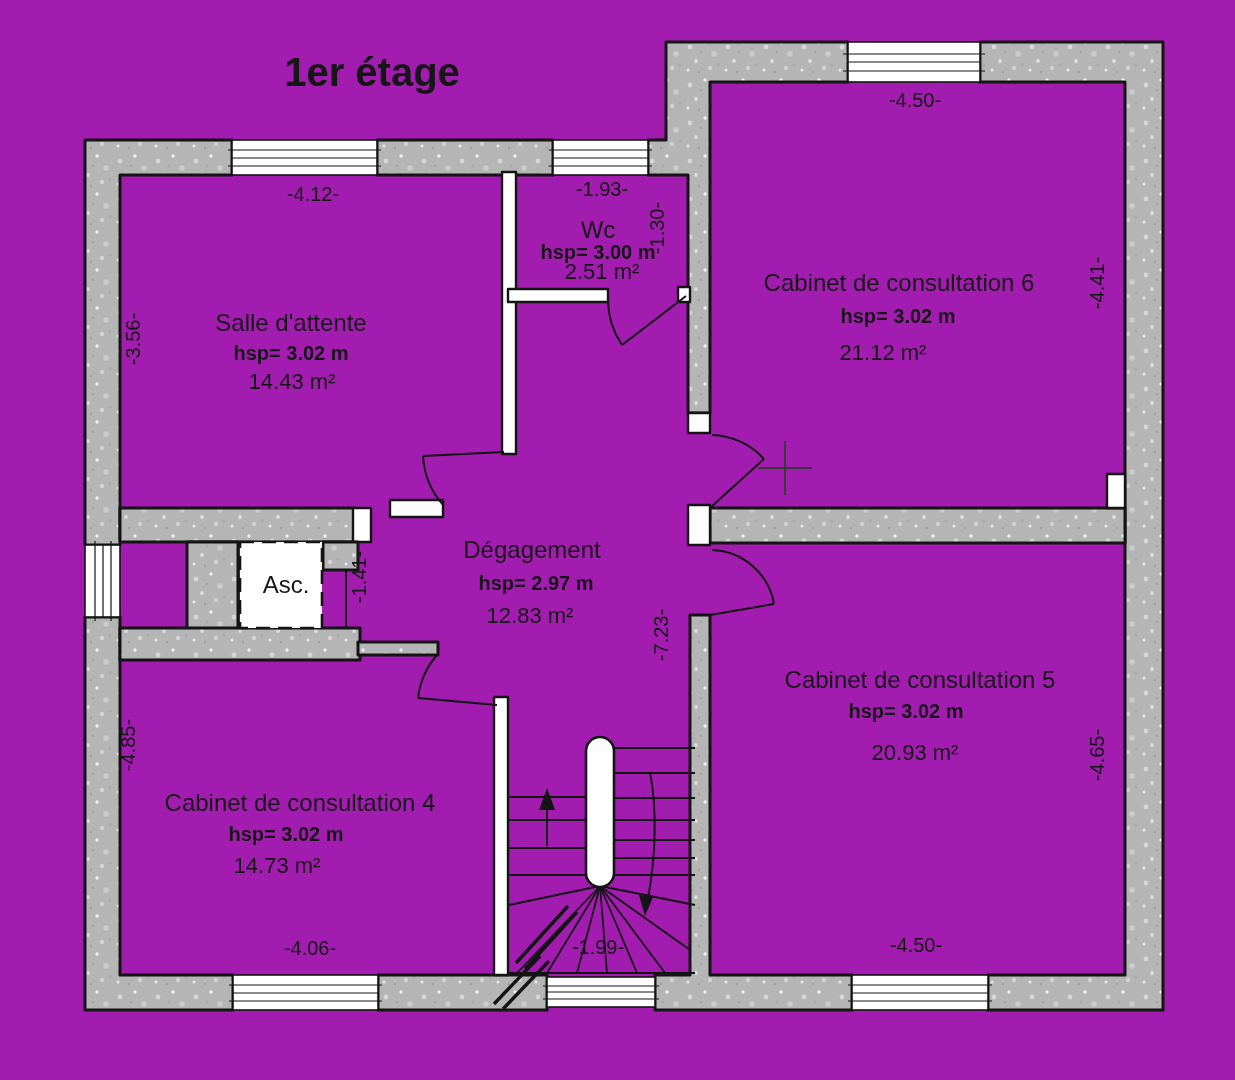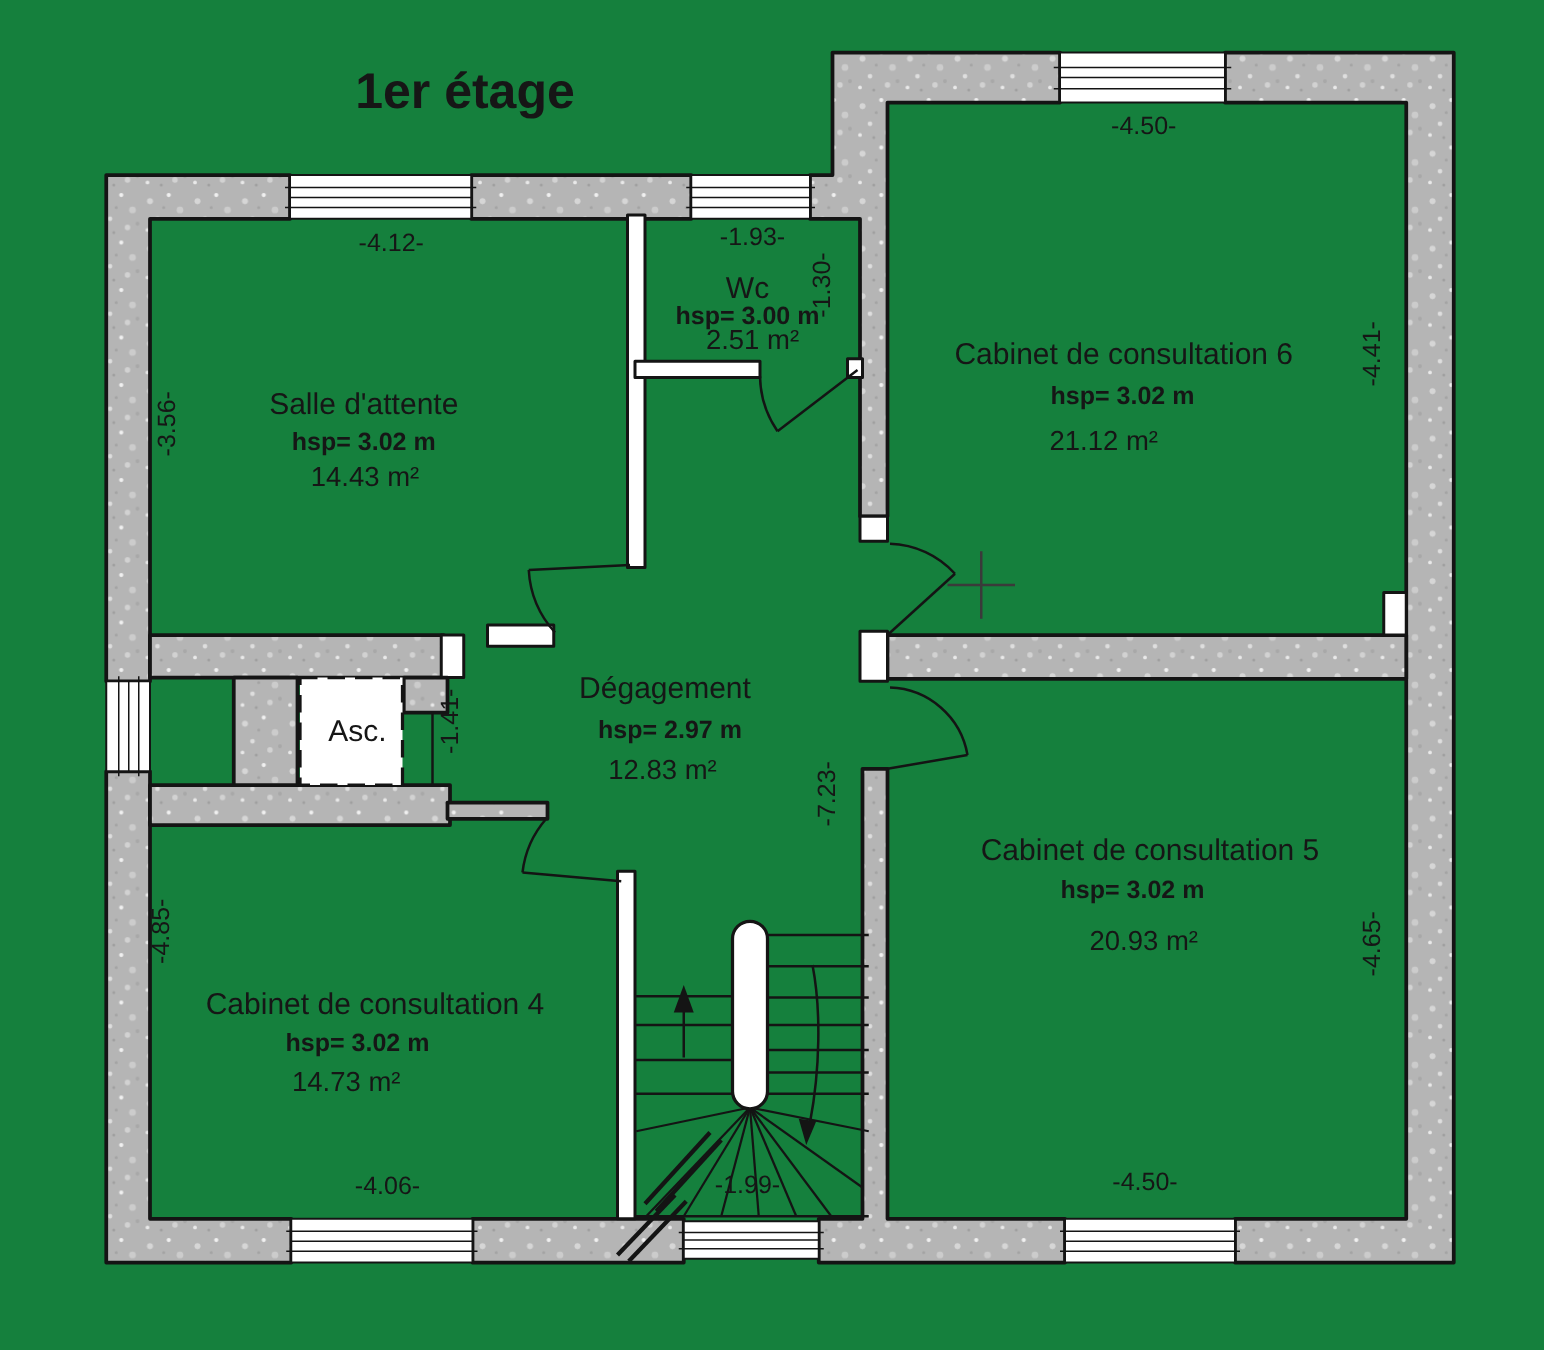--- a/index.html
+++ b/index.html
@@ -1,16 +1,16 @@
 <!DOCTYPE html>
 <html><head>
 <meta charset="utf-8">
 <style>
   html,body{margin:0;padding:0;background:#ffffff;}
-  #plan-wrap{position:relative;width:1235px;height:1080px;background:#15803d;overflow:hidden;
+  #plan-wrap{position:relative;width:1235px;height:1080px;background:#a21caf;overflow:hidden;
              font-family:"Liberation Sans", sans-serif;text-align:right;}
   svg{position:absolute;left:0;top:0;}
   text{fill:#161616;}
   .title-txt{font-family:"Liberation Sans",sans-serif;font-size:40px;font-weight:700;}
   .room-name{font-family:"Liberation Sans",sans-serif;font-size:24px;font-weight:400;}
   .hsp-txt{font-family:"Liberation Sans",sans-serif;font-size:20px;font-weight:700;}
   .area-txt{font-family:"Liberation Sans",sans-serif;font-size:22px;font-weight:400;}
   .dim-txt{font-family:"Liberation Sans",sans-serif;font-size:20px;font-weight:400;}
   .wall{stroke:#141414;stroke-width:3;stroke-linejoin:round;}
   .thinwall{fill:#ffffff;stroke:#141414;stroke-width:2.4;stroke-linejoin:round;}

